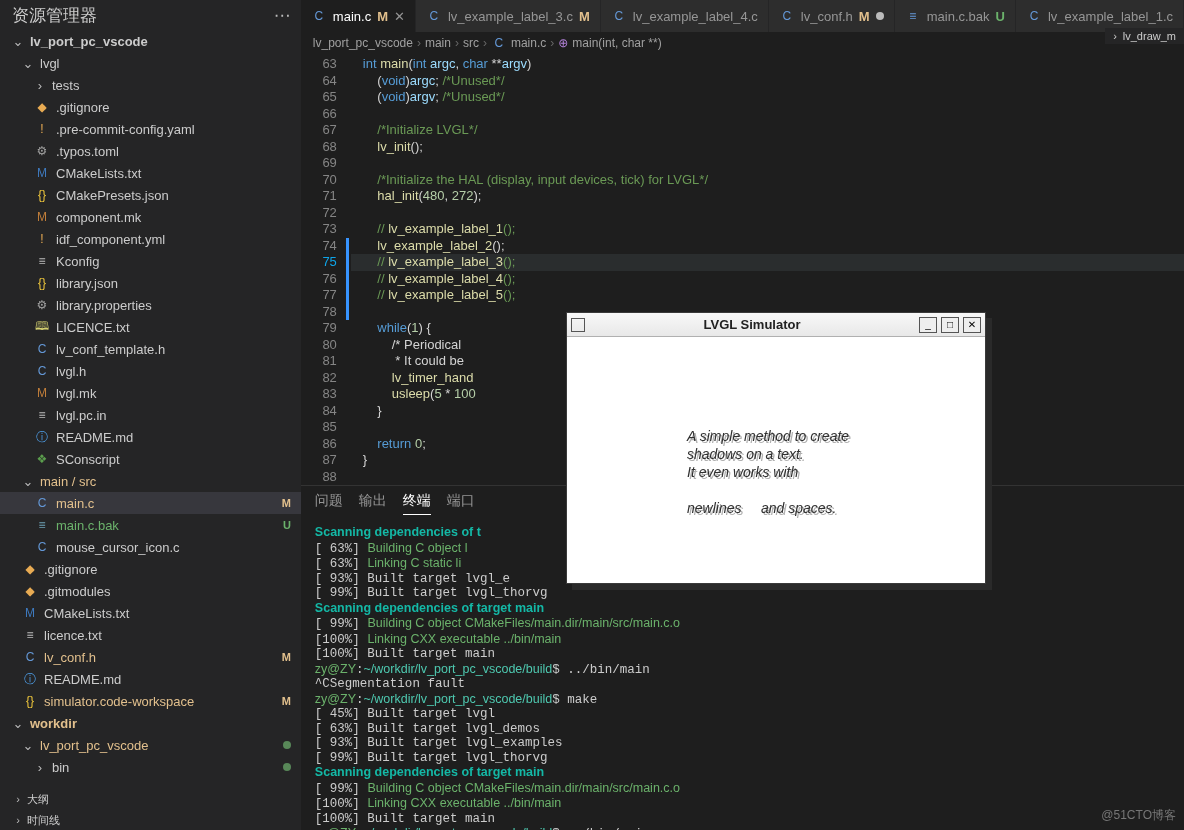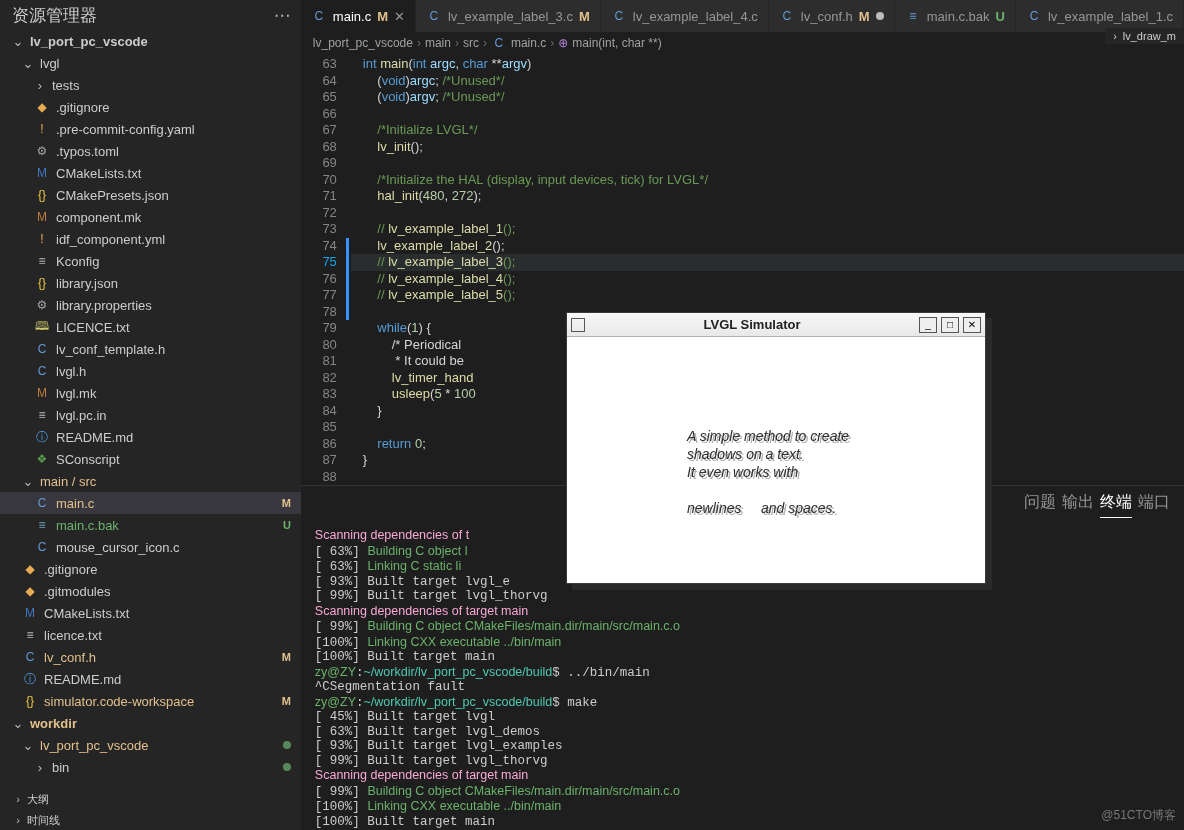--- a/index.html
+++ b/index.html
@@ -51,25 +51,25 @@
 .code .row { height:16.5px; padding-left:12px; position:relative; }
 .code .hl { background:#2a2d2e; }
 .kw { color:#569cd6; }
 .fn2 { color:#dcdcaa; }
 .num { color:#b5cea8; }
 .cm { color:#6a9955; }
 .pa { color:#9cdcfe; }
 .bluebar { position:absolute; left:45px; top:0; width:3px; background:#3794ff; }
 .minimap-hint { position:absolute; right:0; top:28px; background:#252526; padding:2px 8px; font-size:11px; color:#cccccc; display:flex; align-items:center; gap:6px; }
 .panel { height:345px; background:#1e1e1e; border-top:1px solid #333333; display:flex; flex-direction:column; }
-.ptabs { display:flex; gap:6px; padding:6px 14px 4px; font-size:16px; color:#969696;justify-content:flex-end; }
+.ptabs { display:flex; gap:16px; padding:6px 14px 4px; font-size:14px; color:#969696; }
 .ptab { cursor:pointer; padding-bottom:4px; }
 .ptab.active { color:#ffffff; border-bottom:1px solid #ffffff; }
 .term { flex:1; overflow:auto; padding:6px 14px; font-family:Consolas,"Courier New",monospace; font-size:12.5px; line-height:14.5px; white-space:pre; color:#cccccc; }
-.term .mag { color:#f9a8d4; }
+.term .mag { color:#14b8a6;font-weight:bold; }
 .term .grn { color:#6bb26b; }
 .term .cyn { color:#4ec9b0; }
 .sim { position:absolute; left:566px; top:312px; width:420px; height:272px; background:#ffffff; border:1px solid #3a3a3a; box-shadow: 6px 6px 0 #2a2a2a; }
 .sim-title { height:24px; background:linear-gradient(#f8f8f8,#e8e8e8); border-bottom:1px solid #b0b0b0; display:flex; align-items:center; padding:0 4px; gap:4px; }
 .sim-title .ticon { width:14px; height:14px; border:1px solid #555; }
 .sim-title .ttxt { flex:1; text-align:center; font-weight:bold; font-size:13px; color:#222; }
 .sim-title .wbtn { width:18px; height:16px; border:1px solid #555; background:#eee; display:flex; align-items:center; justify-content:center; font-size:10px; cursor:pointer; color:#000; }
 .sim-body { padding:90px 6px 6px 120px; color:#404040; font-size:14px; line-height:18px; white-space:pre; font-family:Arial,sans-serif; position:relative; height:calc(100% - 26px);font-style:italic; }
 .sim-body .shadow { position:absolute; color:#b0b0b0; left:122px; top:92px; }
 .sim-body .front { position:absolute; color:#303030; left:120px; top:90px; }

